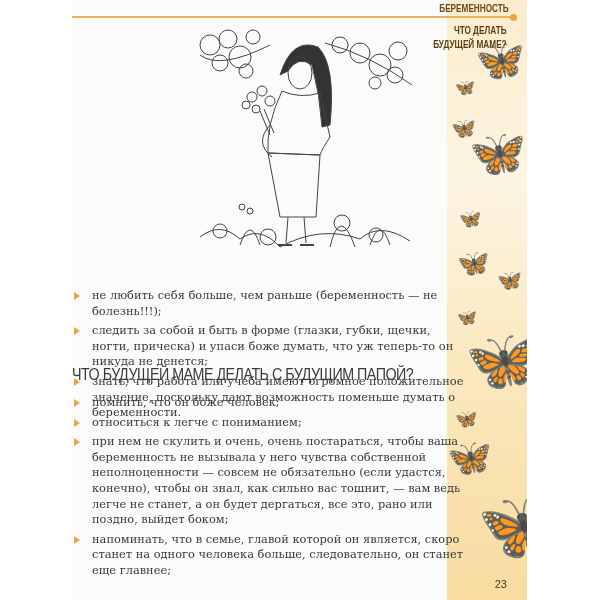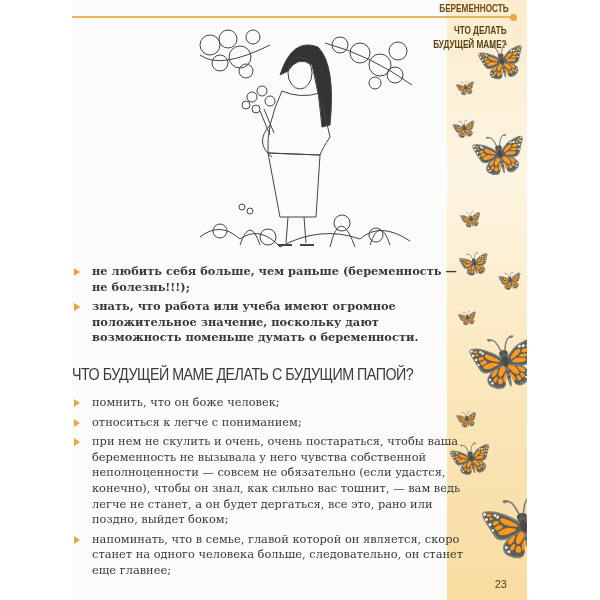--- a/index.html
+++ b/index.html
@@ -128,24 +128,24 @@
       <circle cx="40" cy="206" r="7"></circle>
         <circle cx="88" cy="212" r="8"></circle>
         <circle cx="162" cy="198" r="8"></circle>
       <circle cx="196" cy="210" r="7"></circle>
         <circle cx="62" cy="182" r="3"></circle>
         <circle cx="70" cy="186" r="3"></circle>
       <path d="M60 220 Q70 190 80 220 M150 222 Q160 180 175 222 M190 220 Q200 190 210 220"></path>
     </g>
   </svg>
 
-  <div class="text-block" style="top:264px;font-weight:bold;">
+  <div class="text-block" style="top:288px;">
     <ul class="list">
       <li><span class="bullet"></span><span>не любить себя больше, чем раньше (беременность — не болезнь!!!);</span></li>
-      <li><span class="bullet"></span></li>
+      <li><span class="bullet"></span><span>следить за собой и быть в форме (глазки, губки, щечки, ногти, прическа) и упаси боже думать, что уж теперь-то он никуда не денется;</span></li>
       <li><span class="bullet"></span><span>знать, что работа или учеба имеют огромное положительное значение, поскольку дают возможность поменьше думать о беременности.</span></li>
     </ul>
   </div>
 
   <div class="heading">ЧТО БУДУЩЕЙ МАМЕ ДЕЛАТЬ С БУДУЩИМ ПАПОЙ?</div>
 
   <div class="text-block" style="top:395px;">
     <ul class="list">
       <li><span class="bullet"></span><span>помнить, что он боже человек;</span></li>
       <li><span class="bullet"></span><span>относиться к легче с пониманием;</span></li>

